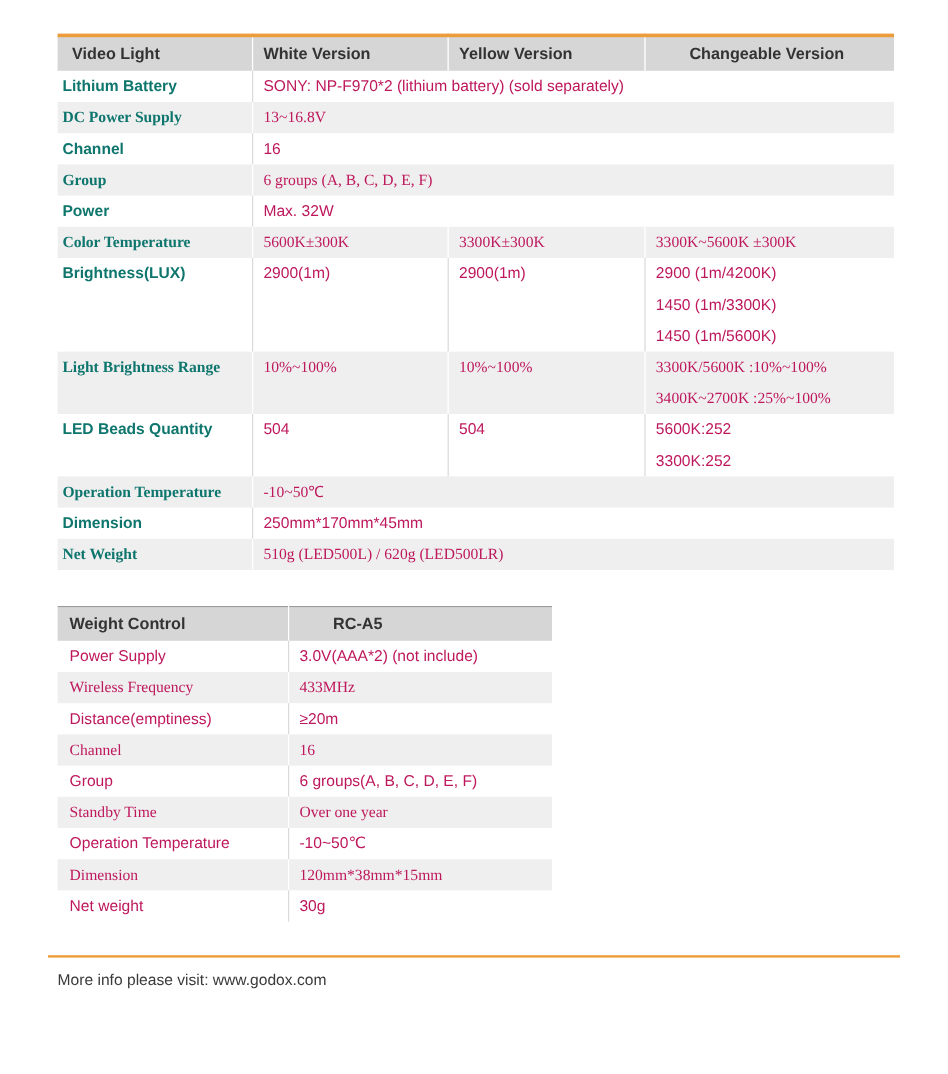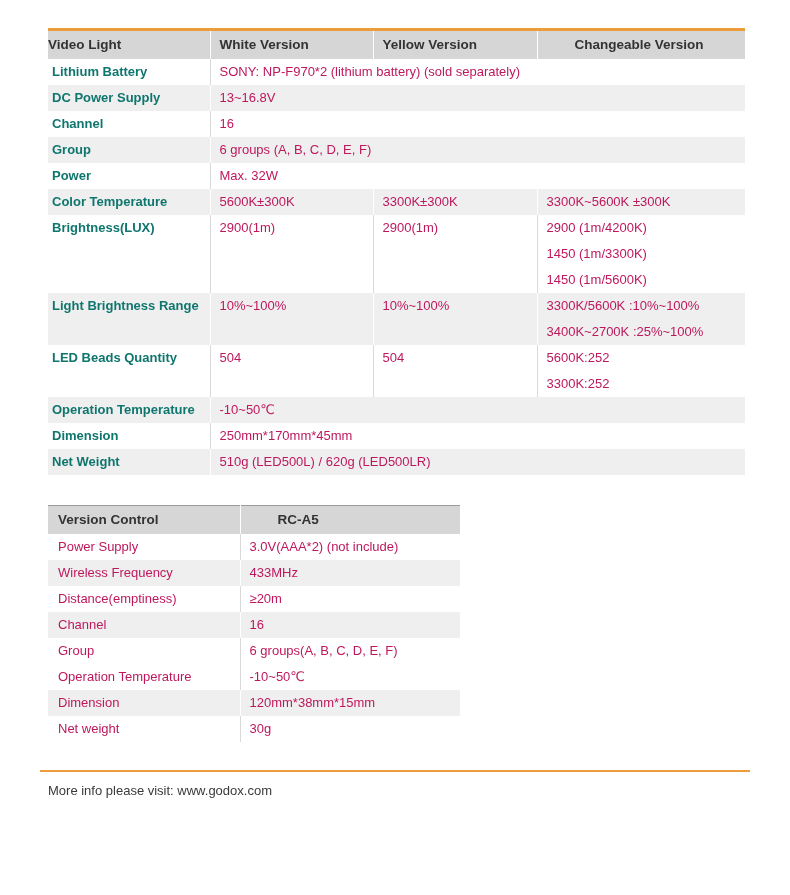--- a/index.html
+++ b/index.html
@@ -29,35 +29,35 @@
     color: #333333;
     font-weight: bold;
     font-size: 13.5px;
     text-align: left;
     height: 28px;
     padding: 0 8px 0 9px;
     line-height: 28px;
     border-right: 1px solid #ffffff;
     white-space: nowrap;
   }
-  th:first-child { padding-left: 0; }
+  th:first-child { padding-left: 12px; }
   th:last-child { border-right: none; padding-left: 37px; }
 
   td {
     height: 26px;
     line-height: 26px;
     padding: 0 8px 0 9px;
     vertical-align: top;
     border-left: 1px solid #d9d9d9;
     white-space: nowrap;
     color: #be185d;
   }
   td:first-child { border-left: none; padding-left: 4px; }
 
-  tr.alt td { background: #efefef; border-left-color: #ffffff; }
+  tr.alt td { background: #efefef; border-left-color: #ffffff; font-family: Liberation Serif, serif; }
 
   td.lbl { font-weight: bold; color: #0f766e; }
 
   tr.tall td { vertical-align: top; }
   .ln { height: 26px; line-height: 26px; }
 
   
   #remote-table th:first-child { padding-left: 10px; }
   #remote-table td:first-child { padding-left: 10px; font-weight: normal; color: #be185d; }
   #remote-table th { font-size: 13.5px; }
@@ -168,21 +168,21 @@
     </tbody>
   </table>
 
   <table id="remote-table">
     <colgroup>
       <col style="width:192px">
         <col style="width:220px">
     </colgroup>
     <thead>
       <tr>
-        <th>Version Control</th>
+        <th>Weight Control</th>
         <th>RC-A5</th>
       </tr>
     </thead>
     <tbody>
       <tr>
         <td>Power Supply</td>
         <td>3.0V(AAA*2) (not include)</td>
       </tr>
       <tr class="alt">
         <td>Wireless Frequency</td>
@@ -192,20 +192,24 @@
         <td>Distance(emptiness)</td>
         <td>≥20m</td>
       </tr>
       <tr class="alt">
         <td>Channel</td>
         <td>16</td>
       </tr>
       <tr>
         <td>Group</td>
         <td>6 groups(A, B, C, D, E, F)</td>
+      </tr>
+      <tr class="alt">
+        <td>Standby Time</td>
+        <td>Over one year</td>
       </tr>
       <tr>
         <td>Operation Temperature</td>
         <td>-10~50℃</td>
       </tr>
       <tr class="alt">
         <td>Dimension</td>
         <td>120mm*38mm*15mm</td>
       </tr>
       <tr>

